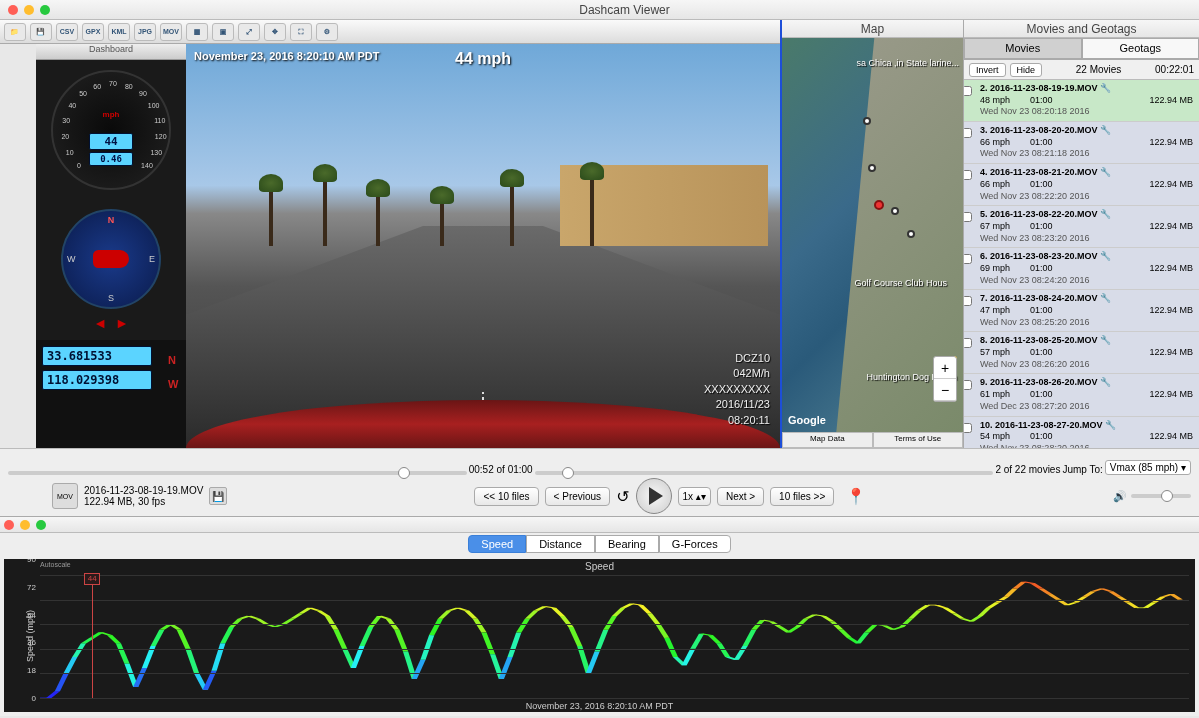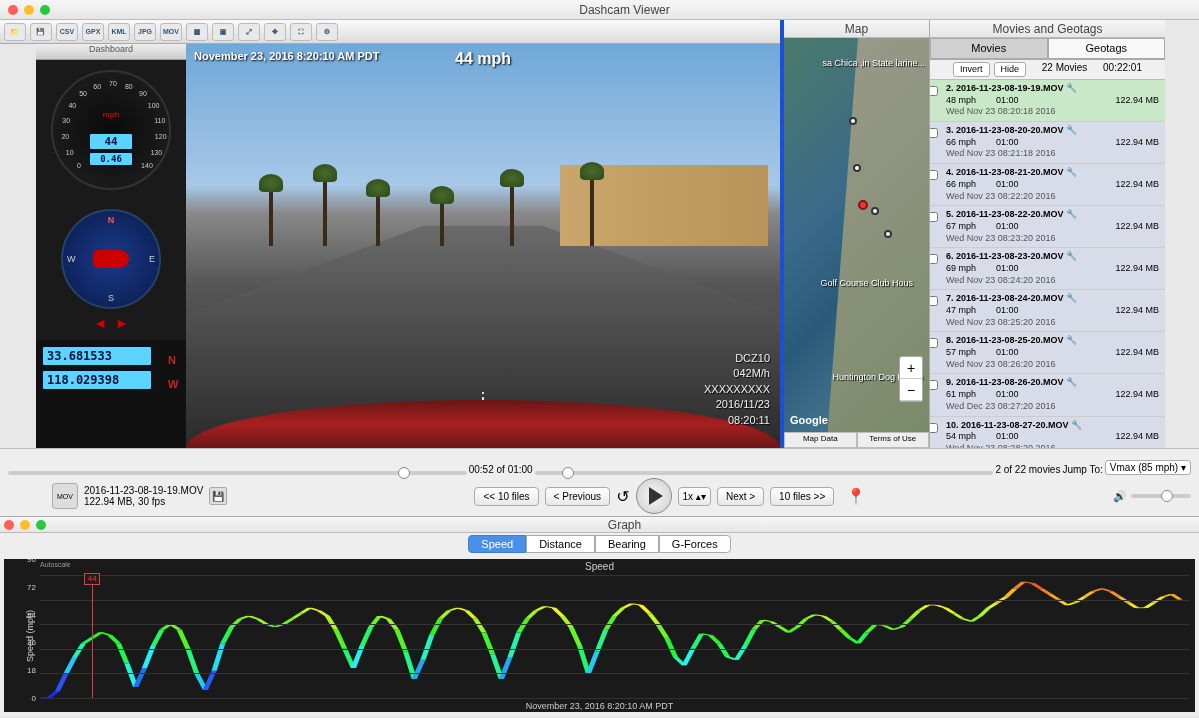--- a/index.html
+++ b/index.html
@@ -6,21 +6,21 @@
 body { background: #e8e8e8; width: 1199px; height: 718px; overflow: hidden; font-size: 11px; }
 
 .window-chrome { height: 20px; background: linear-gradient(#f6f6f6,#e6e6e6); border-bottom: 1px solid #bbb; display: flex; align-items: center; padding: 0 8px; font-size: 12px; color: #444; }
 .traffic { display:flex; gap:6px; margin-right: 8px; }
 .traffic span { width:10px; height:10px; border-radius:50%; display:inline-block; }
 .tl-red{background:#ff5f56;} .tl-yel{background:#ffbd2e;} .tl-grn{background:#27c93f;}
 .window-chrome .title { flex:1; text-align:center; }
 
 .top-row { display:flex; height: 428px; }
 .left-pane { width: 780px; display:flex; flex-direction:column; }
-.map-pane { width: 149px; border-left:4px solid #1d4ed8; display:flex; flex-direction:column; }
+.map-pane { width: 183px; border-left:2px solid #1d4ed8; display:flex; flex-direction:column; }
 .movies-pane { width: 236px; border-left:1px solid #aaa; background:#f0f0f0; display:flex; flex-direction:column; }
 
 .toolbar { height: 24px; background: linear-gradient(#fafafa,#dcdcdc); border-bottom:1px solid #aaa; display:flex; align-items:center; gap:4px; padding:0 4px; }
 .toolbar .tb { width:22px; height:18px; background:#e9e9e9; border:1px solid #bbb; border-radius:3px; font-size:7px; display:flex; align-items:center; justify-content:center; color:#357; font-weight:bold; }
 
 .video-area { flex:1; position:relative; background:#000; display:flex;margin-left:36px; }
 .dashboard { width:150px; background:#111; display:flex; flex-direction:column; }
 .dash-title { height:16px; background:linear-gradient(#eee,#ccc); font-size:9px; text-align:center; color:#555; border-bottom:1px solid #999;}
 .speedo { height:140px; background:#1a1a1a; position:relative; display:flex; align-items:center; justify-content:center; }
 .speedo-dial { width:120px; height:120px; border-radius:50%; background:radial-gradient(#0a0a0a,#222); border:2px solid #333; position:relative; }
@@ -66,21 +66,21 @@
 .map-labels { position:absolute; color:#fff; font-size:9px; text-shadow:1px 1px 1px #000; }
 .map-zoom { position:absolute; right:6px; bottom:30px; width:24px; background:#fff; border:1px solid #aaa; border-radius:3px; }
 .map-zoom div { height:22px; display:flex; align-items:center; justify-content:center; font-size:14px; border-bottom:1px solid #ccc; cursor:pointer; }
 .map-google { position:absolute; bottom:6px; left:6px; color:#fff; font-size:11px; font-weight:bold; }
 .map-footer { height:16px; background:#eee; display:flex; font-size:8px; }
 .map-footer div { flex:1; border:1px solid #bbb; text-align:center; padding:1px; }
 
 .movies-tabs { height:22px; display:flex; background:#e0e0e0; border-bottom:1px solid #aaa; }
 .movies-tabs .tab { flex:1; text-align:center; padding:3px; font-size:11px; border:1px solid #aaa; background:#f8f8f8; }
 .movies-tabs .tab.active { background:#d0d0d0; }
-.movies-header { height:20px; display:flex; padding:2px 23px; gap:4px; font-size:10px; border-bottom:1px solid #bbb; }
+.movies-header { height:20px; display:flex; align-items:center; padding:2px 5px; gap:4px; font-size:10px; border-bottom:1px solid #bbb; }
 .movies-header .btn { padding:1px 6px; border:1px solid #aaa; border-radius:3px; background:#fff; font-size:9px; }
 .movies-header .count { flex:1; text-align:center; }
 .movies-list { flex:1; overflow-y:auto; }
 .movie-row { padding:3px 6px; border-bottom:1px solid #ccc; font-size:9px; line-height:1.3; position:relative; background:#d8dce8; }
 .movie-row.active { background:#c8e8c8; }
 .movie-row .r1 { font-weight:bold; display:flex; align-items:center; gap:3px; }
 .movie-row .r2 { display:flex; }
 .movie-row .r2 span:nth-child(1){ width:50px; }
 .movie-row .r2 span:nth-child(2){ flex:1; }
 .movie-row .r2 span:nth-child(3){ text-align:right; }
@@ -440,21 +440,20 @@
   </div>
 </div>
 
 <div class="graph-panel">
   <div class="window-chrome" style="height:16px;padding:0 4px">
     <div class="traffic">
         <span class="tl-red"></span>
         <span class="tl-yel"></span>
         <span class="tl-grn"></span>
       </div>
-    <span class="title">Graph</span>
   </div>
   <div class="graph-tabs">
     <div class="gtab active">Speed</div>
     <div class="gtab">Distance</div>
     <div class="gtab">Bearing</div>
     <div class="gtab">G-Forces</div>
   </div>
   <div class="graph-body">
     <div class="autoscale">Autoscale</div>
     <div class="graph-chart-title">Speed</div>

